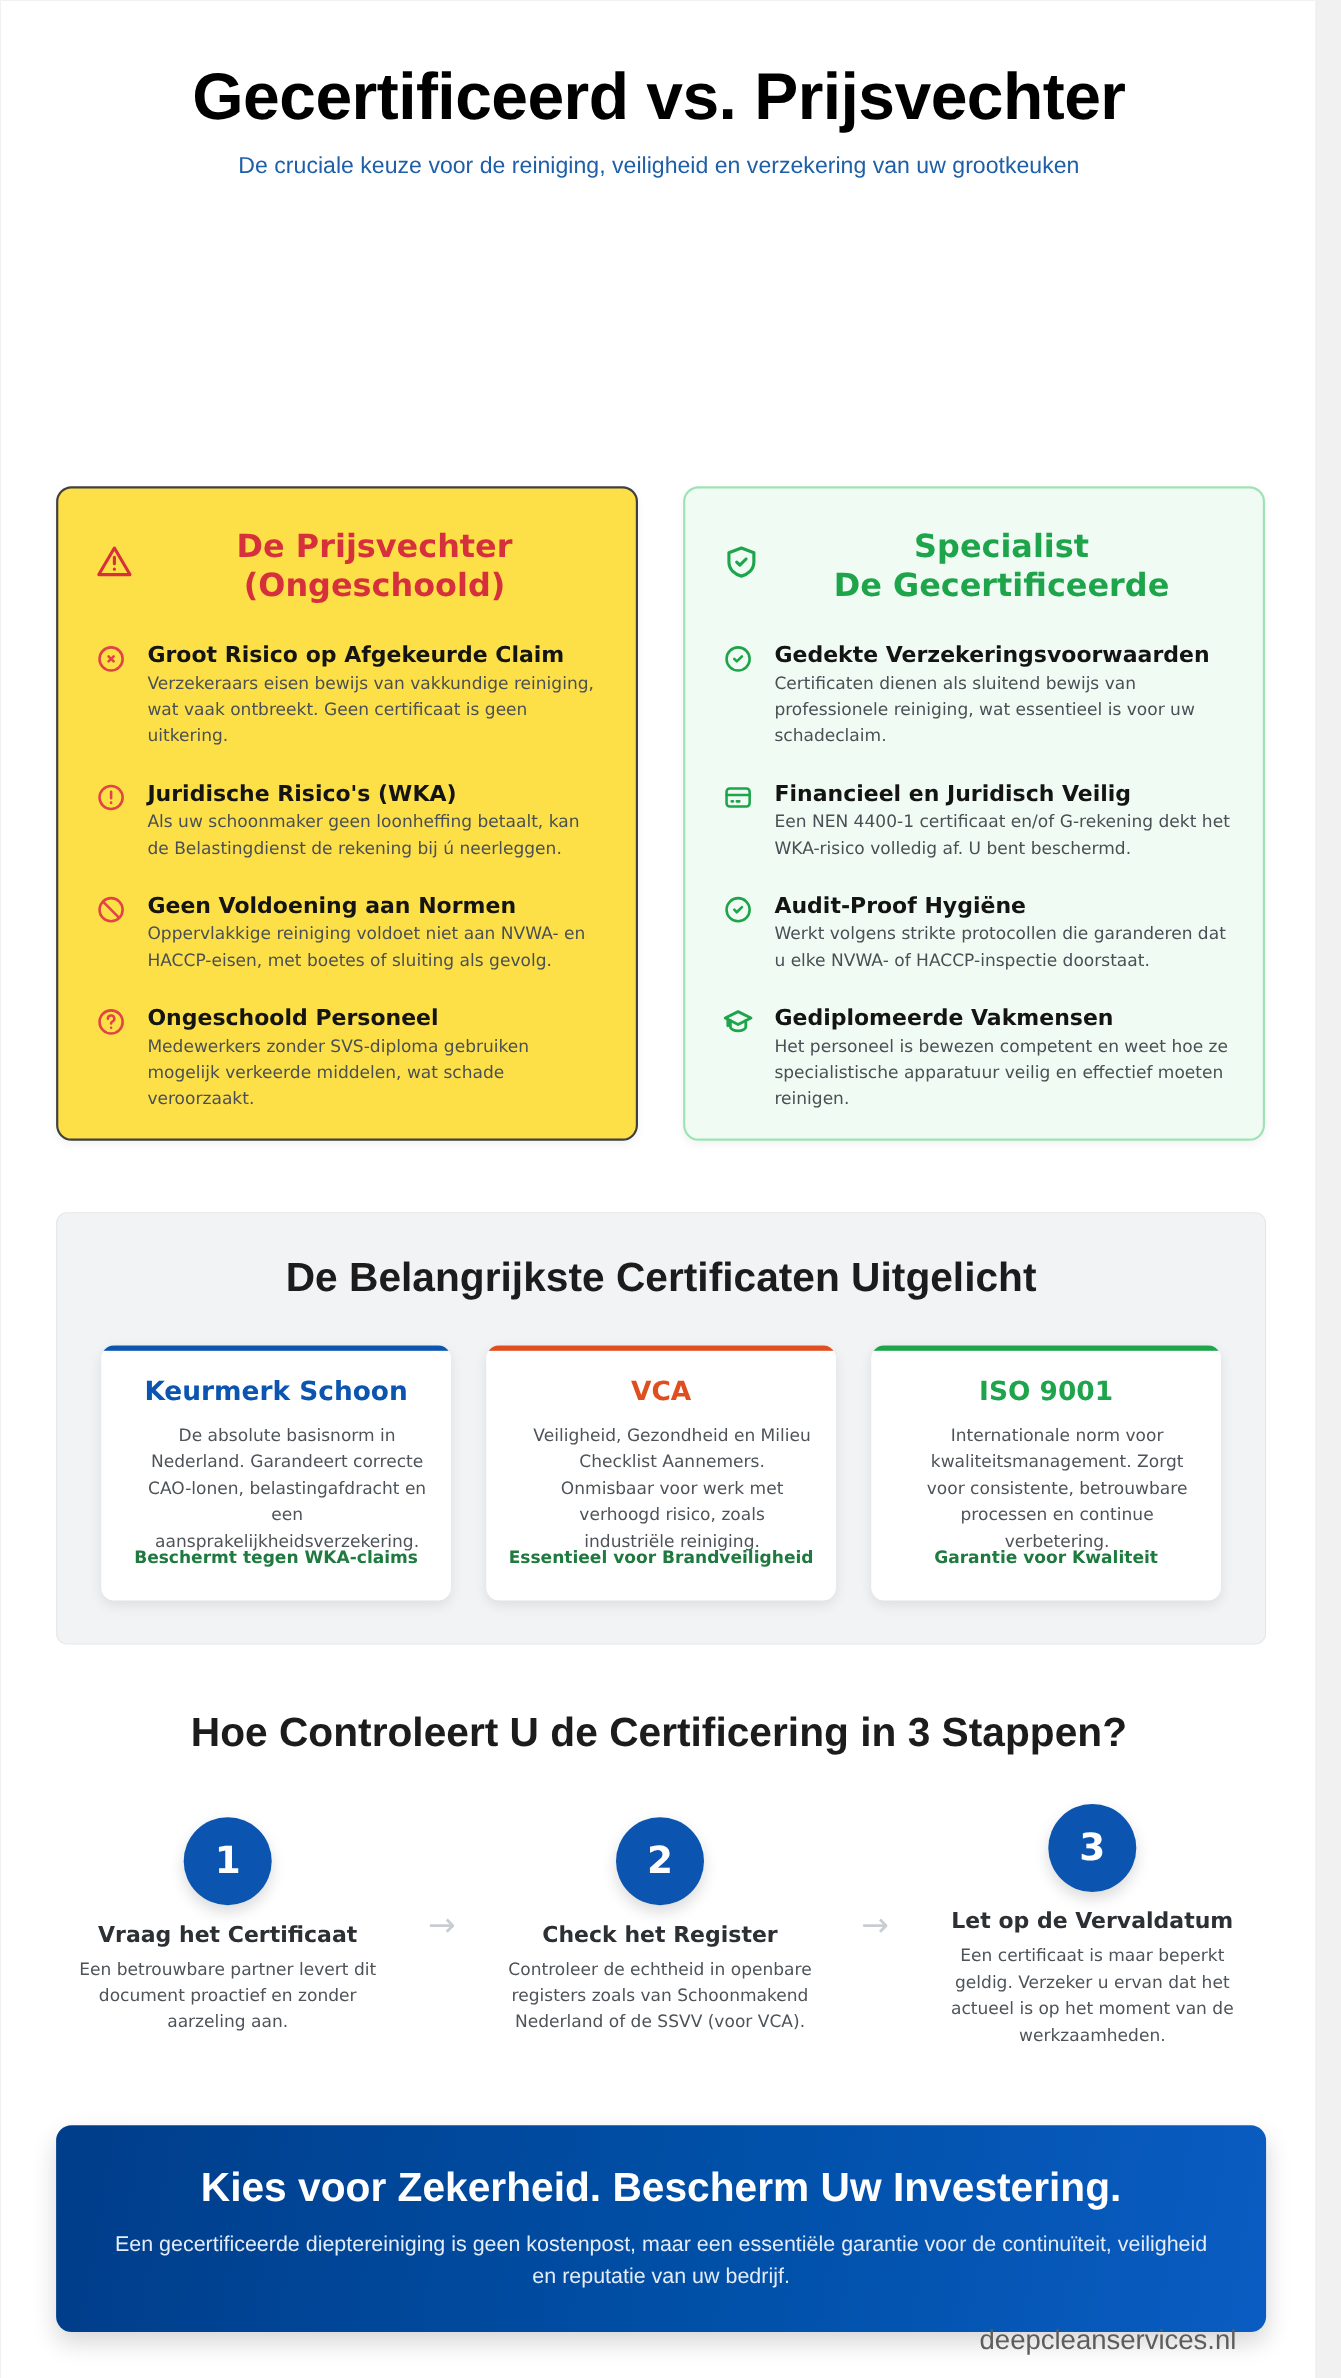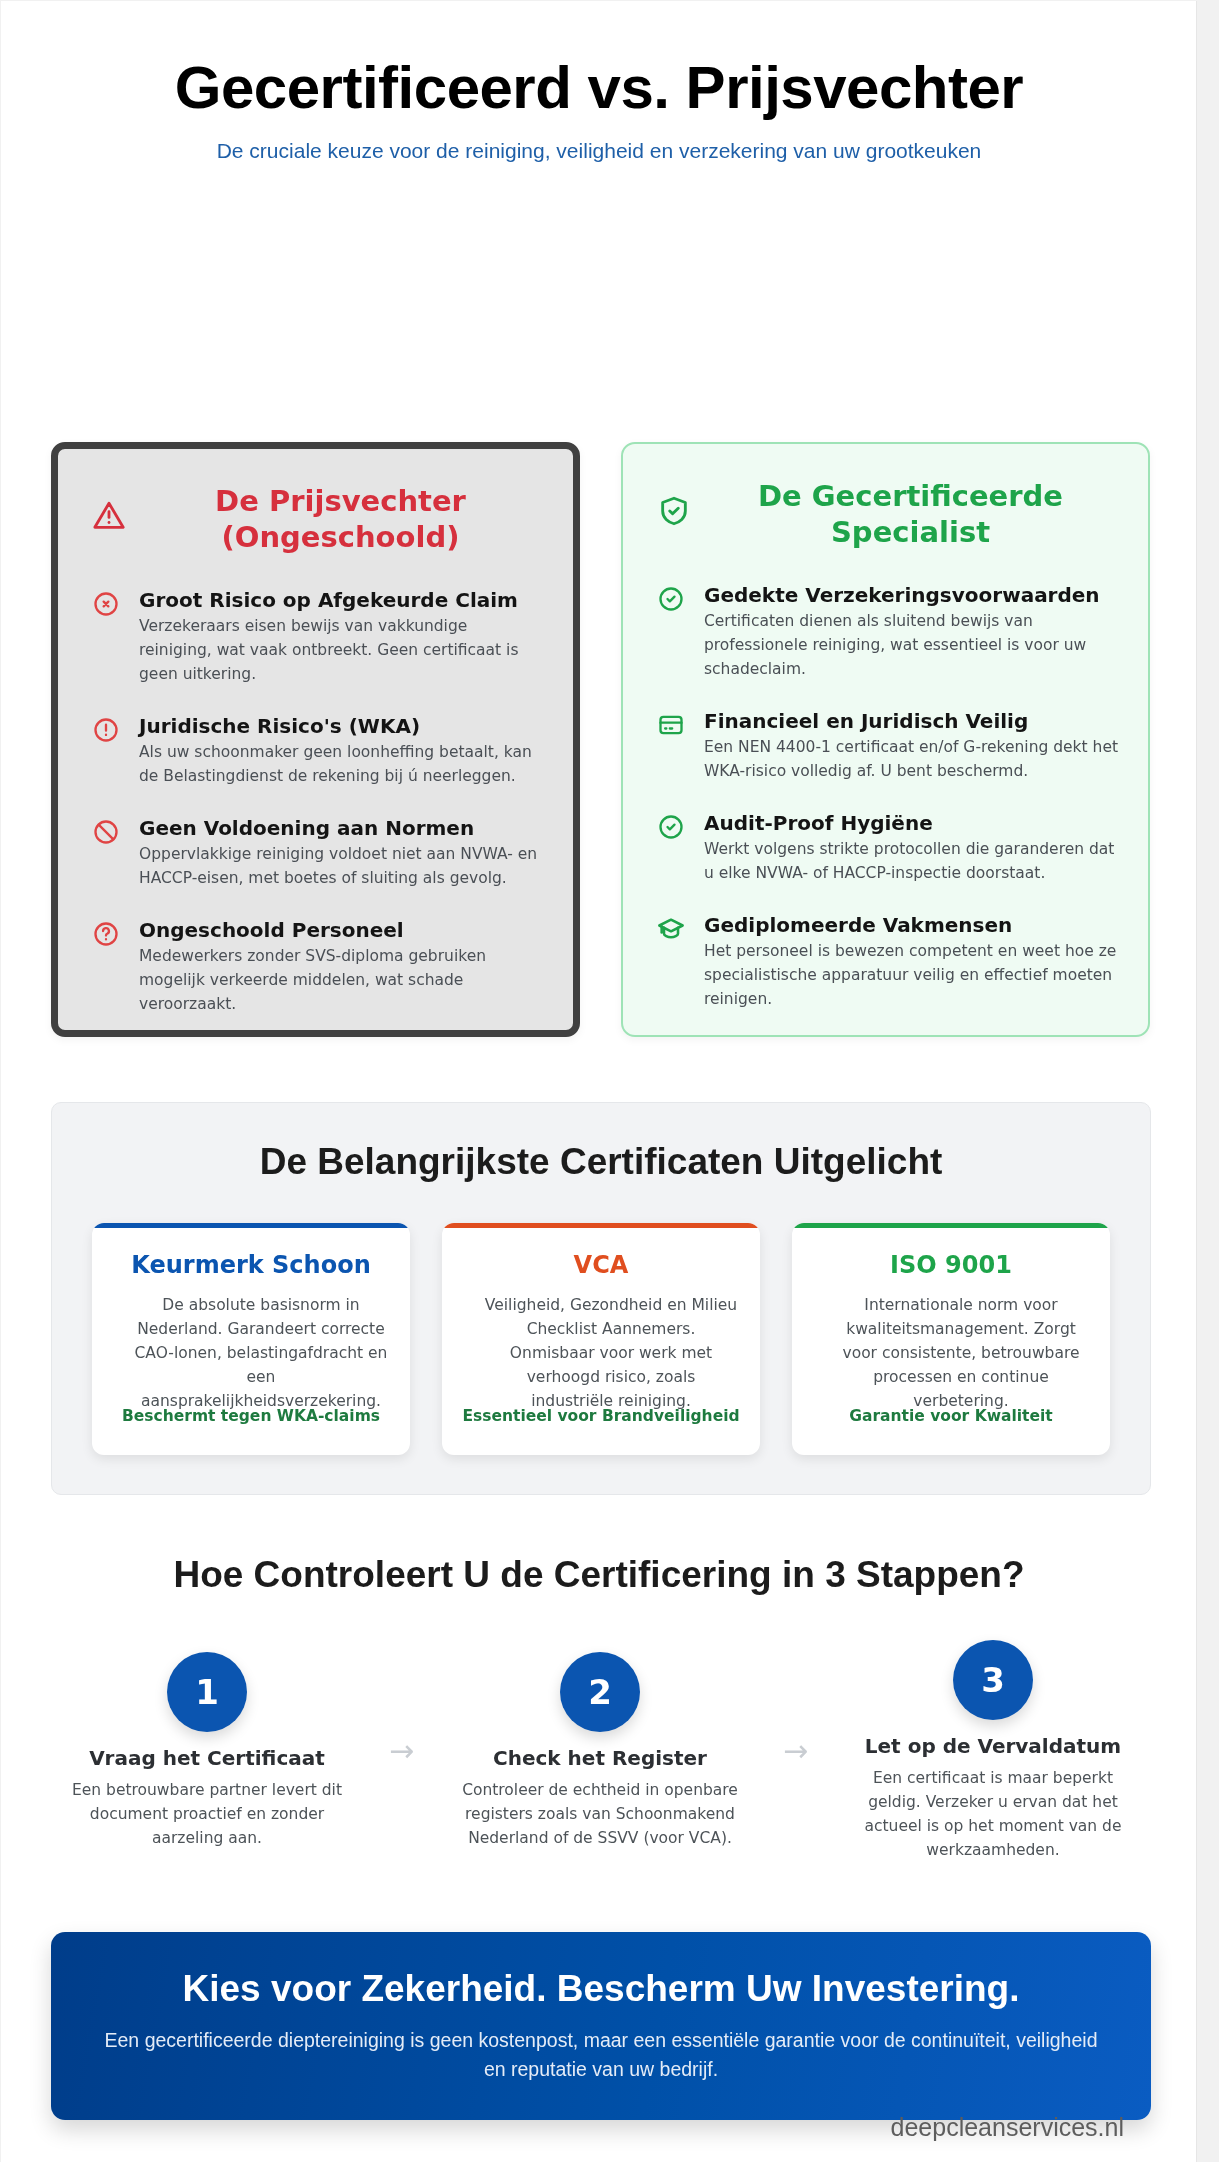--- a/index.html
+++ b/index.html
@@ -31,21 +31,21 @@
     font-size: 36px; font-family: "Liberation Sans", sans-serif;
   }
   .alert-text {
     position: absolute; left: 190px; top: 88px; color: #ffe7dd; font-size: 19.5px;
     font-family: "Liberation Sans", sans-serif; font-weight: 300;
   }
   .col {
     position: absolute; top: 441px; width: 529px; height: 595px; border-radius: 14px;
     padding: 0;
   }
-  .col.bad { left: 50px; background: #e5e5e5; border: 7px solid #404040; box-shadow: 0 3px 8px rgba(0,0,0,0.05); }
+  .col.bad { left: 50px; background: #fde047; border: 2px solid #404040; box-shadow: 0 3px 8px rgba(0,0,0,0.05); }
   .col.good { left: 620px; background: #effbf3; border: 2px solid #9ee3b6; box-shadow: 0 3px 8px rgba(0,0,0,0.05); }
   .col-head-icon { position: absolute; left: 34px; top: 50px; width: 34px; height: 34px; }
   .col-title {
     position: absolute; left: 80px; right: 30px; top: 34px; text-align: center;
     font-size: 29px; font-weight: 700; line-height: 36px;
   }
   .bad .col-title { color: #d6303d; }
   .good .col-title { color: #1ea44a; }
   .items { position: absolute; left: 34px; right: 30px; top: 138px; }
   .item { position: relative; padding-left: 47px; margin-bottom: 27px; }
@@ -167,22 +167,22 @@
   </div>
 
   <div class="col good">
     <div class="col-head-icon">
       <svg width="34" height="34" viewBox="0 0 24 24" fill="none" stroke="#1ea44a" stroke-width="2" stroke-linecap="round" stroke-linejoin="round">
         <path d="M12 3 L20 6 V12 C20 17 16 20 12 21 C8 20 4 17 4 12 V6 Z"></path>
           <path d="M9 12 L11 14 L15 10"></path>
       </svg>
     </div>
     <div class="col-title">
+      <div>Specialist</div>
       <div>De Gecertificeerde</div>
-      <div>Specialist</div>
     </div>
     <div class="items">
       <div class="item">
         <div class="item-icon">
           <svg width="28" height="28" viewBox="0 0 24 24" fill="none" stroke="#1ea44a" stroke-width="2" stroke-linecap="round" stroke-linejoin="round">
               <circle cx="12" cy="12" r="9"></circle>
               <path d="M9 12 L11 14 L15 10"></path>
             </svg>
         </div>
         <div class="item-title">Gedekte Verzekeringsvoorwaarden</div>

